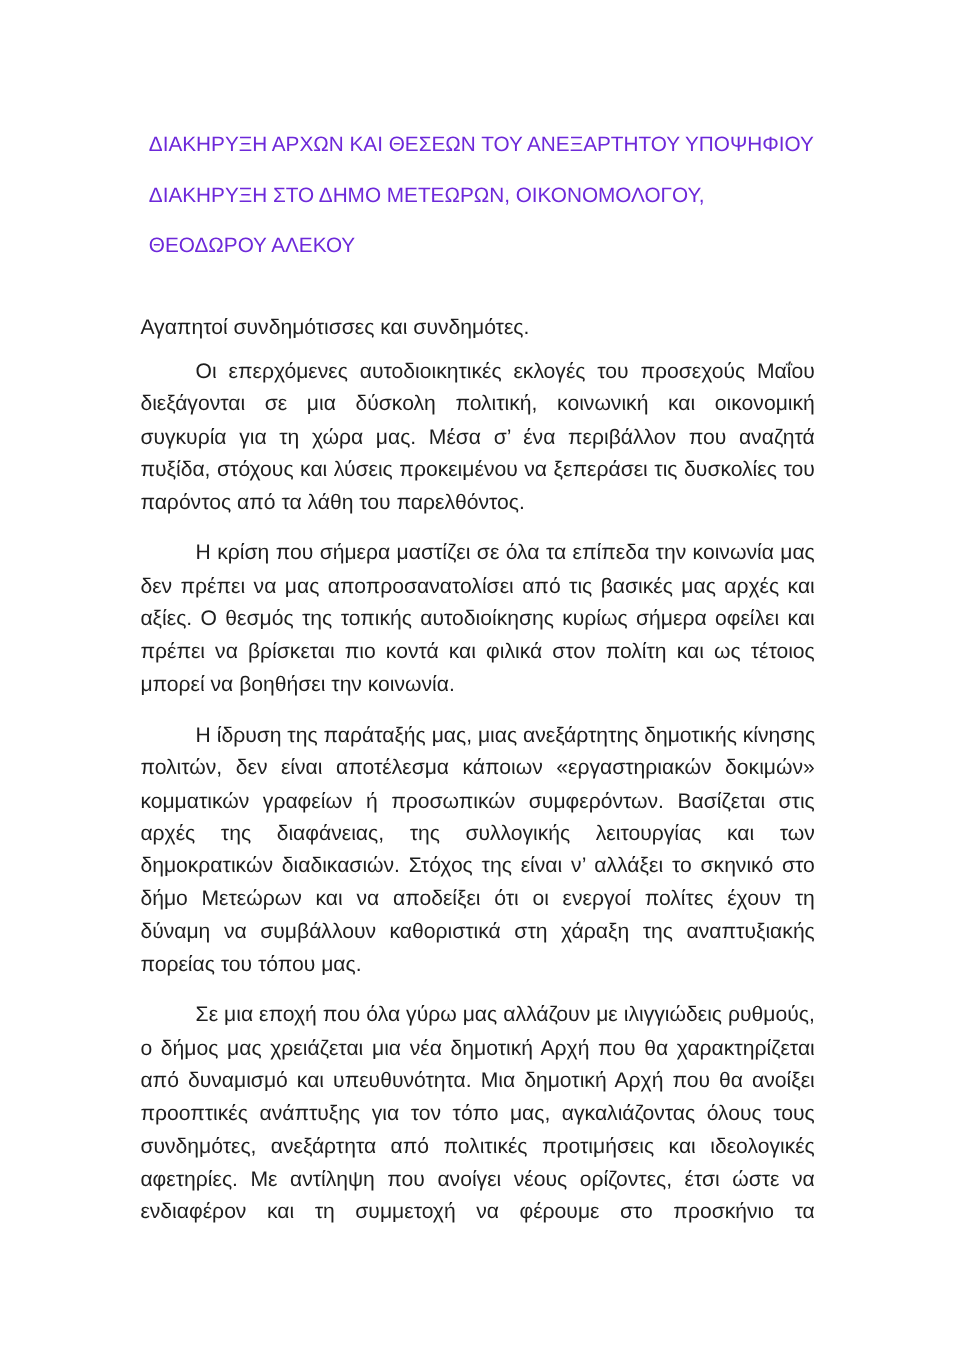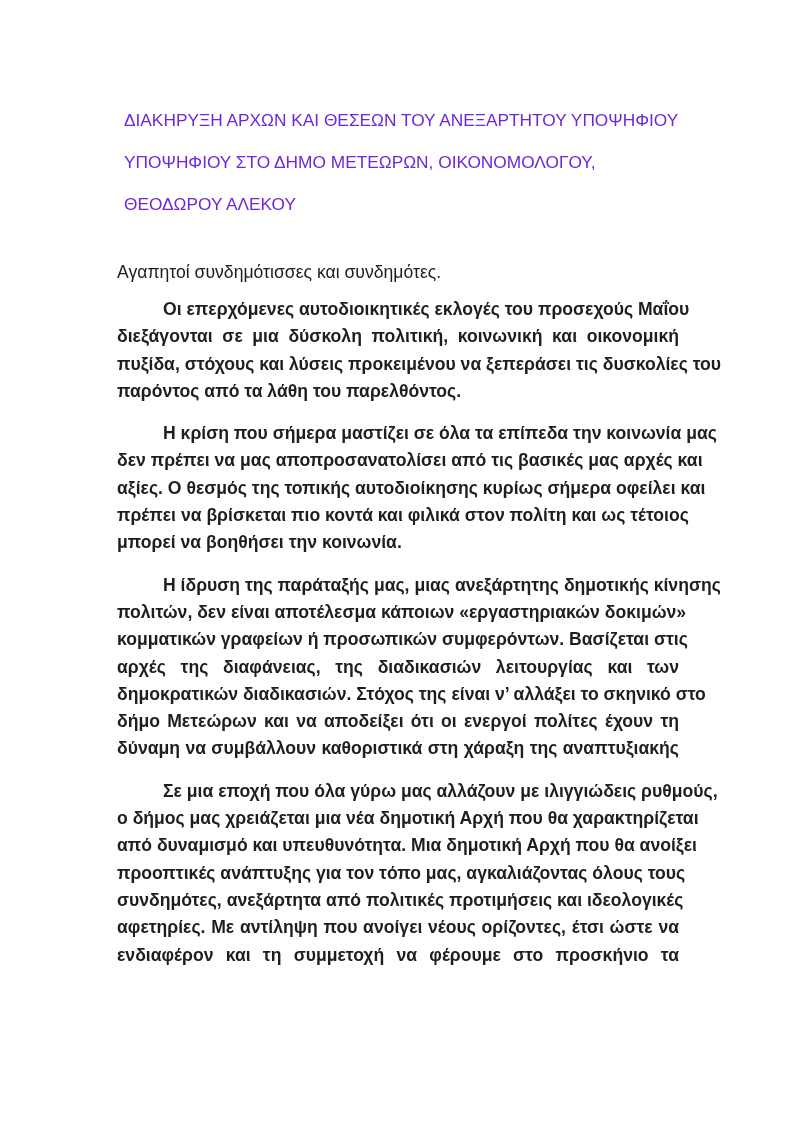--- a/index.html
+++ b/index.html
@@ -47,67 +47,68 @@
       text-align: justify;
       text-align-last: left;
       margin: 0 0 15px 0;
     }
     .para .line {
       display: block;
       text-align: justify;
       text-align-last: justify;
       white-space: nowrap;
       overflow: visible;
-      font-weight: bold;
     }
     .para .line.first {
       padding-left: 46px;
     }
     .para .line.last {
       text-align-last: left;
     }
     .para .line.full {
       text-align-last: justify;
     }
   </style>
 </head>
 <body>
 
 <div class="page">
   <h1 class="title">
     <span>ΔΙΑΚΗΡΥΞΗ ΑΡΧΩΝ ΚΑΙ ΘΕΣΕΩΝ ΤΟΥ ΑΝΕΞΑΡΤΗΤΟΥ ΥΠΟΨΗΦΙΟΥ</span>
-    <span>ΥΠΟΨΗΦΙΟΥ ΣΤΟ ΔΗΜΟ ΜΕΤΕΩΡΩΝ, ΟΙΚΟΝΟΜΟΛΟΓΟΥ,</span>
+    <span>ΔΙΑΚΗΡΥΞΗ ΣΤΟ ΔΗΜΟ ΜΕΤΕΩΡΩΝ, ΟΙΚΟΝΟΜΟΛΟΓΟΥ,</span>
     <span>ΘΕΟΔΩΡΟΥ ΑΛΕΚΟΥ</span>
   </h1>
 
   <p class="salutation">Αγαπητοί συνδημότισσες και συνδημότες.</p>
 
   <p class="para">
     <span class="line first">Οι επερχόμενες αυτοδιοικητικές εκλογές του προσεχούς Μαΐου</span>
     <span class="line">διεξάγονται σε μια δύσκολη πολιτική, κοινωνική και οικονομική</span>
+    <span class="line">συγκυρία για τη χώρα μας. Μέσα σ’ ένα περιβάλλον που αναζητά</span>
     <span class="line">πυξίδα, στόχους και λύσεις προκειμένου να ξεπεράσει τις δυσκολίες του</span>
     <span class="line last">παρόντος από τα λάθη του παρελθόντος.</span>
   </p>
 
   <p class="para">
     <span class="line first">Η κρίση που σήμερα μαστίζει σε όλα τα επίπεδα την κοινωνία μας</span>
     <span class="line">δεν πρέπει να μας αποπροσανατολίσει από τις βασικές μας αρχές και</span>
     <span class="line">αξίες. Ο θεσμός της τοπικής αυτοδιοίκησης κυρίως σήμερα οφείλει και</span>
     <span class="line">πρέπει να βρίσκεται πιο κοντά και φιλικά στον πολίτη και ως τέτοιος</span>
     <span class="line last">μπορεί να βοηθήσει την κοινωνία.</span>
   </p>
 
   <p class="para">
     <span class="line first">Η ίδρυση της παράταξής μας, μιας ανεξάρτητης δημοτικής κίνησης</span>
     <span class="line">πολιτών, δεν είναι αποτέλεσμα κάποιων «εργαστηριακών δοκιμών»</span>
     <span class="line">κομματικών γραφείων ή προσωπικών συμφερόντων. Βασίζεται στις</span>
-    <span class="line">αρχές της διαφάνειας, της διαδικασιών λειτουργίας και των</span>
+    <span class="line">αρχές της διαφάνειας, της συλλογικής λειτουργίας και των</span>
     <span class="line">δημοκρατικών διαδικασιών. Στόχος της είναι ν’ αλλάξει το σκηνικό στο</span>
     <span class="line">δήμο Μετεώρων και να αποδείξει ότι οι ενεργοί πολίτες έχουν τη</span>
     <span class="line">δύναμη να συμβάλλουν καθοριστικά στη χάραξη της αναπτυξιακής</span>
+    <span class="line last">πορείας του τόπου μας.</span>
   </p>
 
   <p class="para">
     <span class="line first">Σε μια εποχή που όλα γύρω μας αλλάζουν με ιλιγγιώδεις ρυθμούς,</span>
     <span class="line">ο δήμος μας χρειάζεται μια νέα δημοτική Αρχή που θα χαρακτηρίζεται</span>
     <span class="line">από δυναμισμό και υπευθυνότητα. Μια δημοτική Αρχή που θα ανοίξει</span>
     <span class="line">προοπτικές ανάπτυξης για τον τόπο μας, αγκαλιάζοντας όλους τους</span>
     <span class="line">συνδημότες, ανεξάρτητα από πολιτικές προτιμήσεις και ιδεολογικές</span>
     <span class="line">αφετηρίες. Με αντίληψη που ανοίγει νέους ορίζοντες, έτσι ώστε να</span>
     <span class="line full">ενδιαφέρον και τη συμμετοχή να φέρουμε στο προσκήνιο τα</span>

